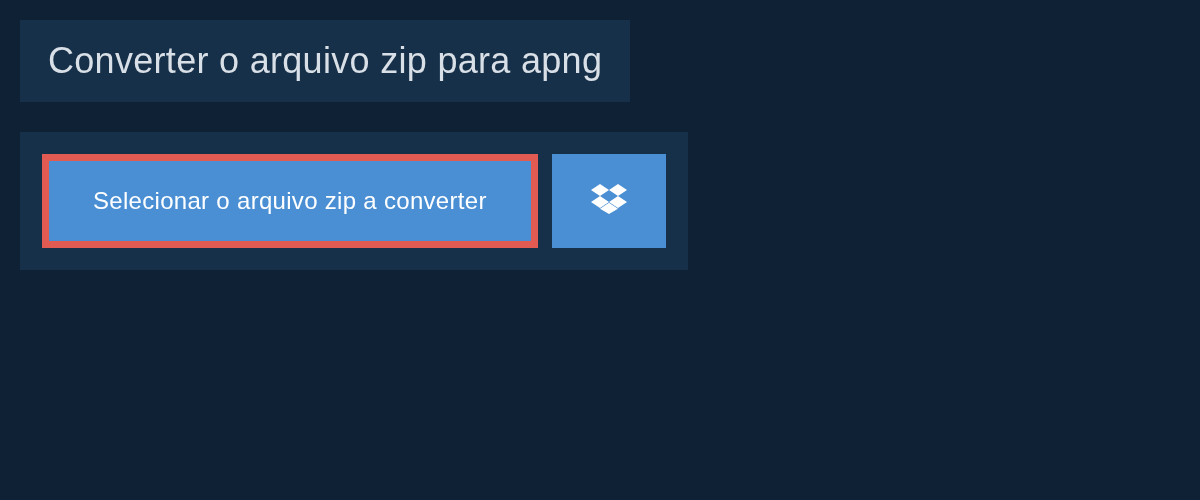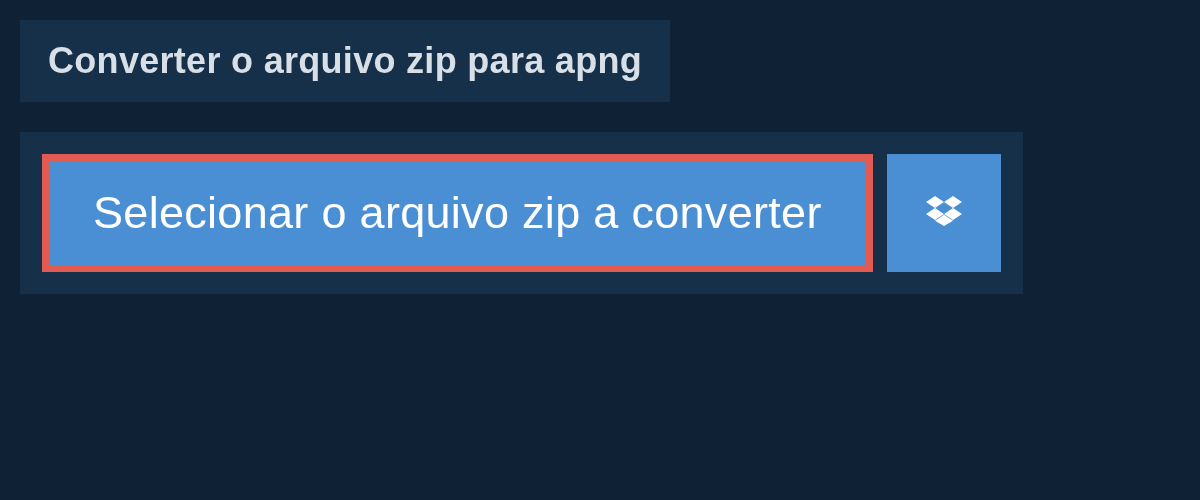--- a/index.html
+++ b/index.html
@@ -15,36 +15,36 @@
       padding: 20px;
     }
     .heading-box {
       background-color: #163049;
       display: inline-block;
       padding: 20px 28px;
     }
     .heading-text {
       color: #d8dfe6;
       font-size: 36px;
-      font-weight: 700;
+      font-weight: 400;
       letter-spacing: 0.3px;
     }
     .upload-panel {
       background-color: #163049;
       margin-top: 30px;
       padding: 22px;
       display: inline-flex;
       gap: 14px;
       align-items: stretch;
     }
     .select-button {
       background-color: #4a8fd4;
       border: 7px solid #e15b52;
       color: #ffffff;
-      font-size: 45px;
+      font-size: 24px;
       font-weight: 300;
       padding: 26px 44px;
       cursor: pointer;
       display: flex;
       align-items: center;
       justify-content: center;
       letter-spacing: 0.3px;
     }
     .dropbox-button {
       background-color: #4a8fd4;

